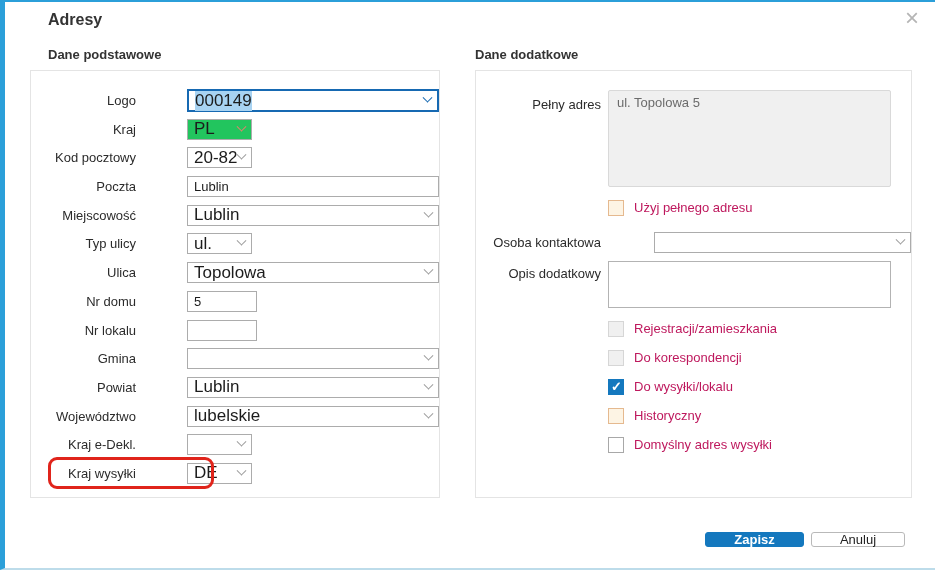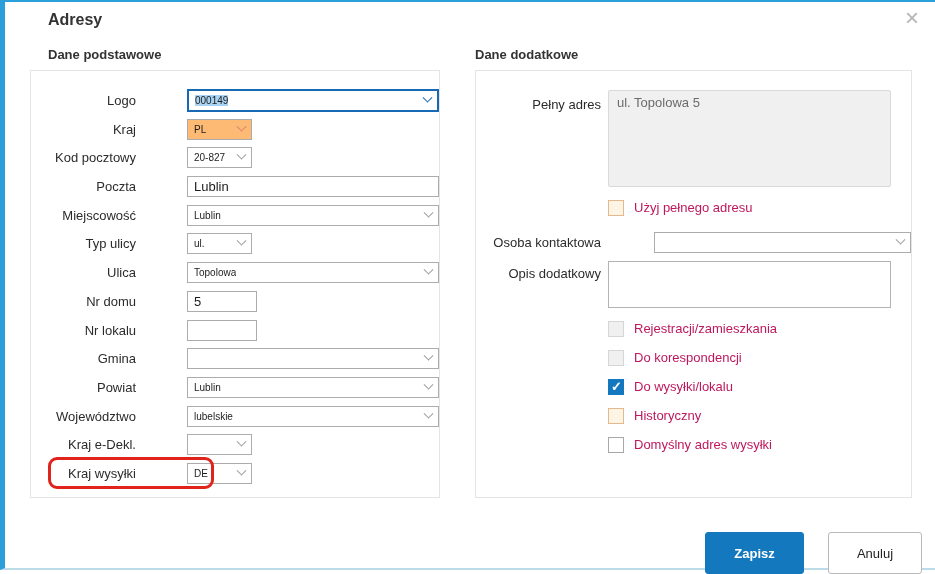--- a/index.html
+++ b/index.html
@@ -35,27 +35,27 @@
   .flabel {
     width:105px; min-width:105px; text-align:right; margin-right:5px;
     font-size:13px; color:#2b2b2b; line-height:21px; white-space:nowrap;
   }
   .rlabel {
     width:125px; min-width:125px; text-align:right; margin-right:7px;
     font-size:13px; color:#2b2b2b; line-height:21px; white-space:nowrap;
   }
   .combo {
     height:21px; border:1px solid #acacac; background:#fff;
-    display:flex; align-items:center; padding:0 6px; font-size:10px; cursor:pointer;
+    display:flex; align-items:center; padding:0 6px; font-size:17px; cursor:pointer;
   }
   .combo .val { color:#1c1c1c; white-space:nowrap; overflow:hidden; }
   .combo-wide   { width:278px; }
   .combo-narrow { width:65px; }
   .combo-focused { border:2px solid #1669b2; height:23px; }
-  .combo-warm { background:#fdba74; }
+  .combo-warm { background:#22c55e; }
   .sel { background:#a8d3f2; }
   .chev {
     margin-left:auto; width:7px; height:7px; flex:none;
     border-right:1.6px solid #9c9c9c; border-bottom:1.6px solid #9c9c9c;
     transform:rotate(45deg) translate(-2px,-2px);
   }
   .chev-blue   { border-color:#1669b2; }
   .chev-salmon { border-color:#e0826d; }
   .tinput {
     height:21px; border:1px solid #acacac; background:#fff; font-size:13px;
@@ -86,29 +86,29 @@
   .cb-disabled { background:#f0f0f0; border-color:#d6d6d6; }
   .cb-warm { background:#fdf4e4; border-color:#e5b98f; }
   .cb-checked { background:#1478be; border-color:#1478be; }
   .cb-checked::after {
     content:"✓"; position:absolute; left:2px; top:-1px; color:#fff; font-size:13px; font-weight:bold;
   }
   .cb-label { font-size:13px; color:#be185d; white-space:nowrap; }
 
   
   .btn {
-    position:absolute; top:530px; height:42px; font-size:13px; border-radius:3px;
+    position:absolute; top:530px; height:15px; font-size:13px; border-radius:3px;
     font-family:"Liberation Sans", sans-serif; cursor:pointer;
     display:flex; align-items:center; justify-content:center;
   }
   .btn-save {
     left:700px; width:99px; background:#1478be; color:#fff; border:1px solid #1478be; font-weight:bold;
   }
   .btn-cancel {
-    left:823px; width:94px; background:#fff; color:#222; border:1px solid #b9b9b9;
+    left:806px; width:94px; background:#fff; color:#222; border:1px solid #b9b9b9;
   }
   .mt12 { margin-top:12px; }
   .mt16 { margin-top:16px; }
   .mt8  { margin-top:8px; }
 </style>
 </head>
 <body>
 
 <div class="dialog">
 

